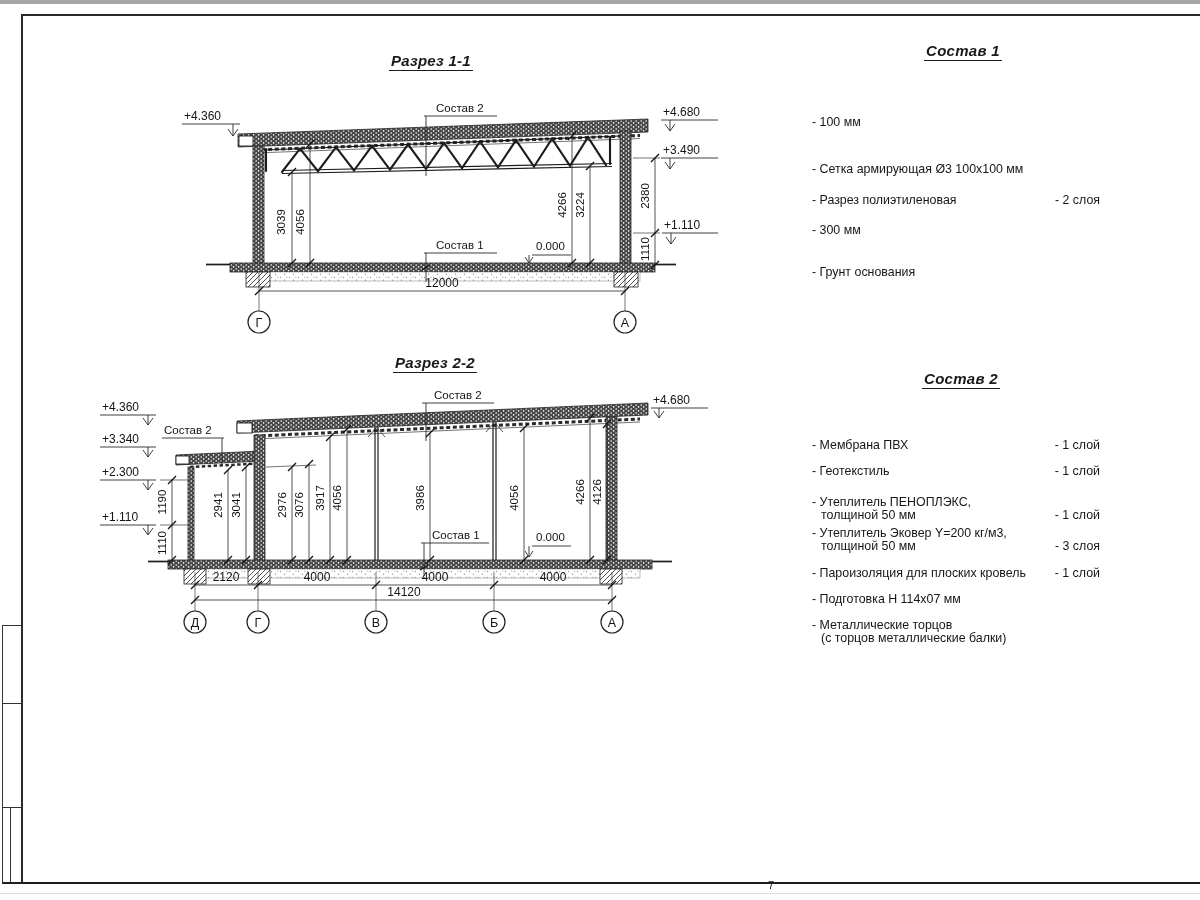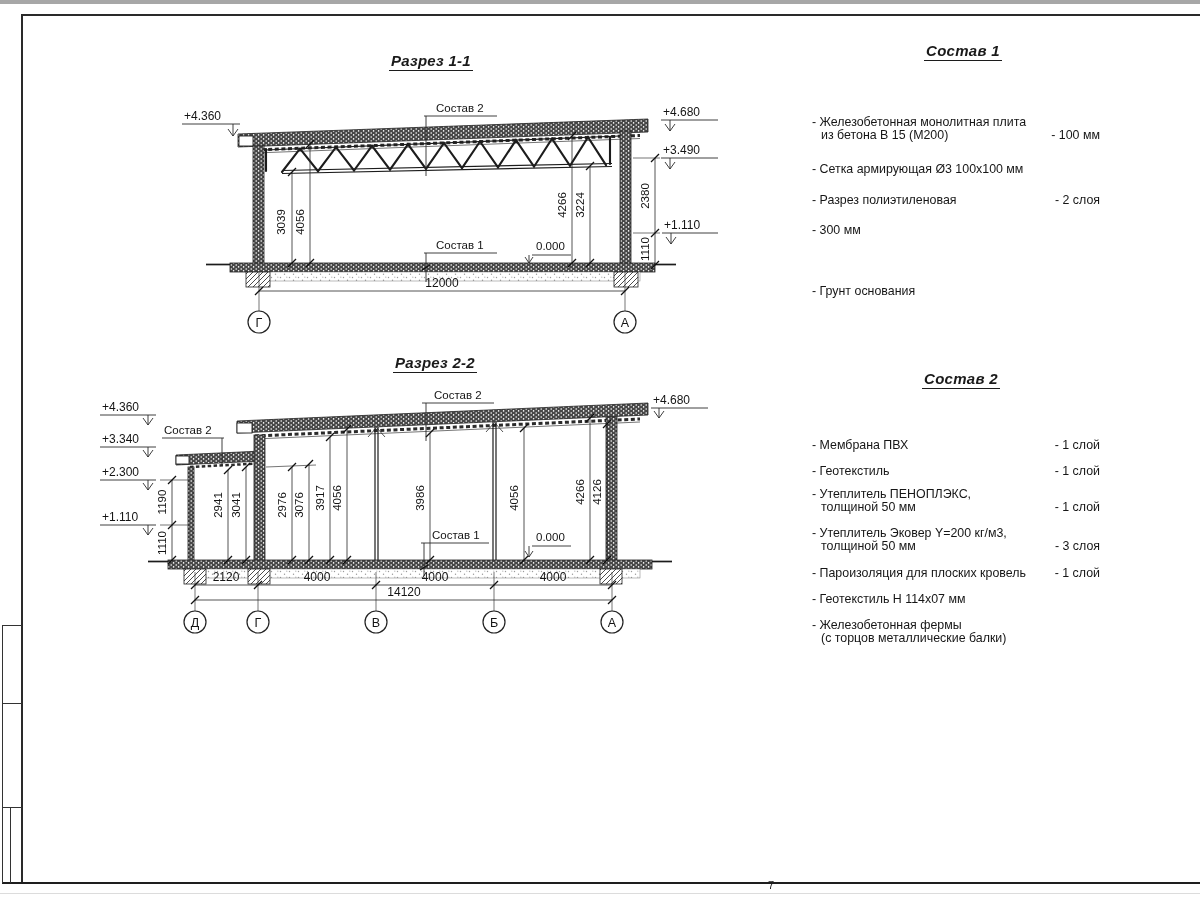--- a/index.html
+++ b/index.html
@@ -391,44 +391,40 @@
       <text class="ax" x="376" y="626.5" text-anchor="middle">В</text>
       <circle class="axc" cx="494" cy="622" r="11"></circle>
       <text class="ax" x="494" y="626.5" text-anchor="middle">Б</text>
       <circle class="axc" cx="612" cy="622" r="11"></circle>
       <text class="ax" x="612" y="626.5" text-anchor="middle">А</text>
     </g>
   </svg>
 
   <div class="mat-list" style="top:105px;height:190px;">
     <div class="mat-row" style="top:11px;">
-      <div class="mat-name">
-        <div>- Железобетонная  монолитная плита</div>
-        <div class="l2">из бетона В 15 (М200)</div>
-      </div>
       <div class="mat-val">- 100 мм</div>
     </div>
     <div class="mat-row" style="top:58px;">
       <div class="mat-name">
         <div>- Сетка армирующая Ø3 100х100 мм</div>
         <div class="l2"></div>
       </div>
       <div class="mat-val"></div>
     </div>
     <div class="mat-row" style="top:89px;">
       <div class="mat-name">
         <div>- Разрез полиэтиленовая</div>
         <div class="l2"></div>
       </div>
       <div class="mat-val">-  2 слоя</div>
     </div>
     <div class="mat-row" style="top:119px;">
       <div class="mat-val">- 300 мм</div>
     </div>
-    <div class="mat-row" style="top:161px;margin-top:19px;">
+    <div class="mat-row" style="top:161px;">
       <div class="mat-name">
         <div>- Грунт основания</div>
         <div class="l2"></div>
       </div>
       <div class="mat-val"></div>
     </div>
   </div>
 
   <div class="mat-list" style="top:430px;height:230px;">
     <div class="mat-row" style="top:9px;">
@@ -438,21 +434,21 @@
       </div>
       <div class="mat-val">- 1 слой</div>
     </div>
     <div class="mat-row" style="top:35px;">
       <div class="mat-name">
         <div>- Геотекстиль</div>
         <div class="l2"></div>
       </div>
       <div class="mat-val">- 1 слой</div>
     </div>
-    <div class="mat-row" style="top:58px;">
+    <div class="mat-row" style="top:66px;">
       <div class="mat-name">
         <div>- Утеплитель ПЕНОПЛЭКС,</div>
         <div class="l2">толщиной 50 мм</div>
       </div>
       <div class="mat-val">- 1 слой</div>
     </div>
     <div class="mat-row" style="top:97px;">
       <div class="mat-name">
         <div>- Утеплитель Эковер Y=200 кг/м3,</div>
         <div class="l2">толщиной 50 мм</div>
@@ -461,27 +457,27 @@
     </div>
     <div class="mat-row" style="top:137px;">
       <div class="mat-name">
         <div>- Пароизоляция для плоских кровель</div>
         <div class="l2"></div>
       </div>
       <div class="mat-val">- 1 слой</div>
     </div>
     <div class="mat-row" style="top:163px;">
       <div class="mat-name">
-        <div>- Геотекстиль Н 114х07 мм</div>
+        <div>- Подготовка Н 114х07 мм</div>
         <div class="l2"></div>
       </div>
       <div class="mat-val"></div>
     </div>
     <div class="mat-row" style="top:189px;">
       <div class="mat-name">
-        <div>- Железобетонная фермы</div>
+        <div>- Металлические торцов</div>
         <div class="l2">(с торцов металлические балки)</div>
       </div>
       <div class="mat-val"></div>
     </div>
   </div>
 
 </div>
 
 </body></html>

